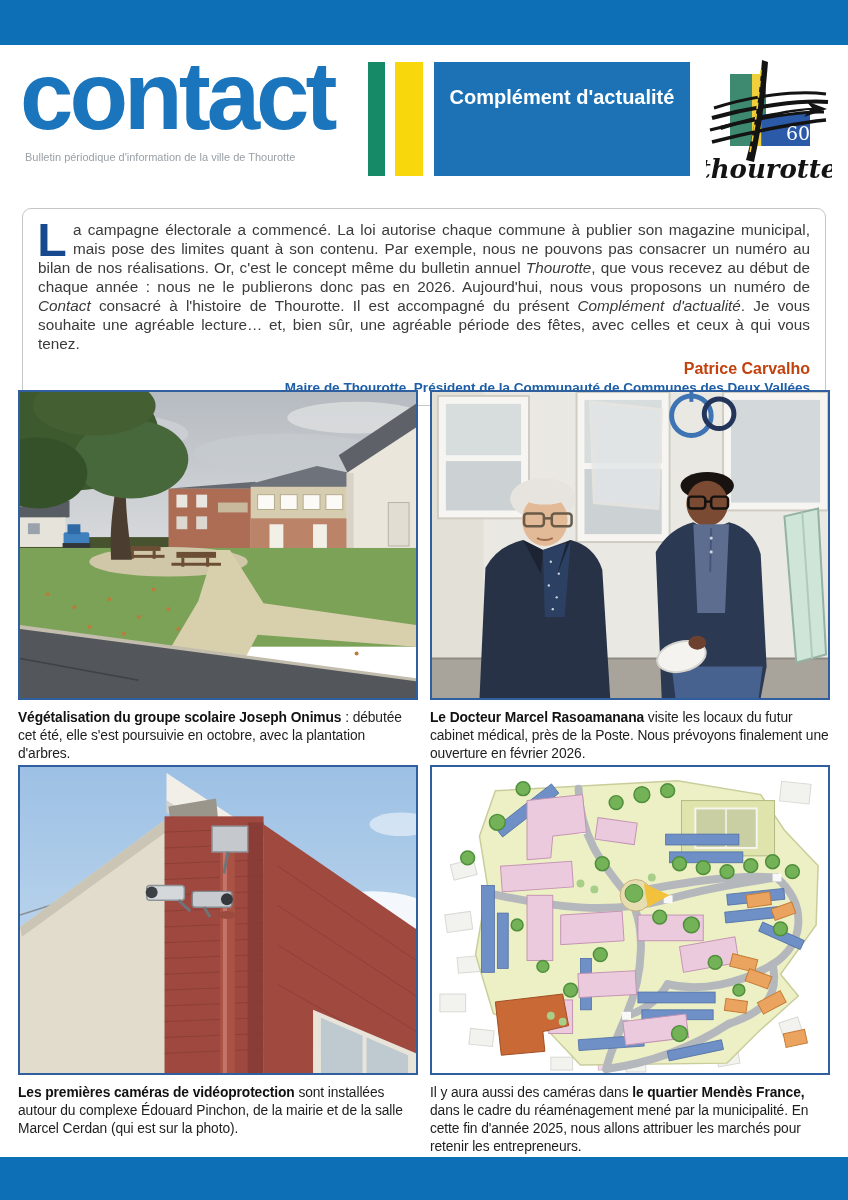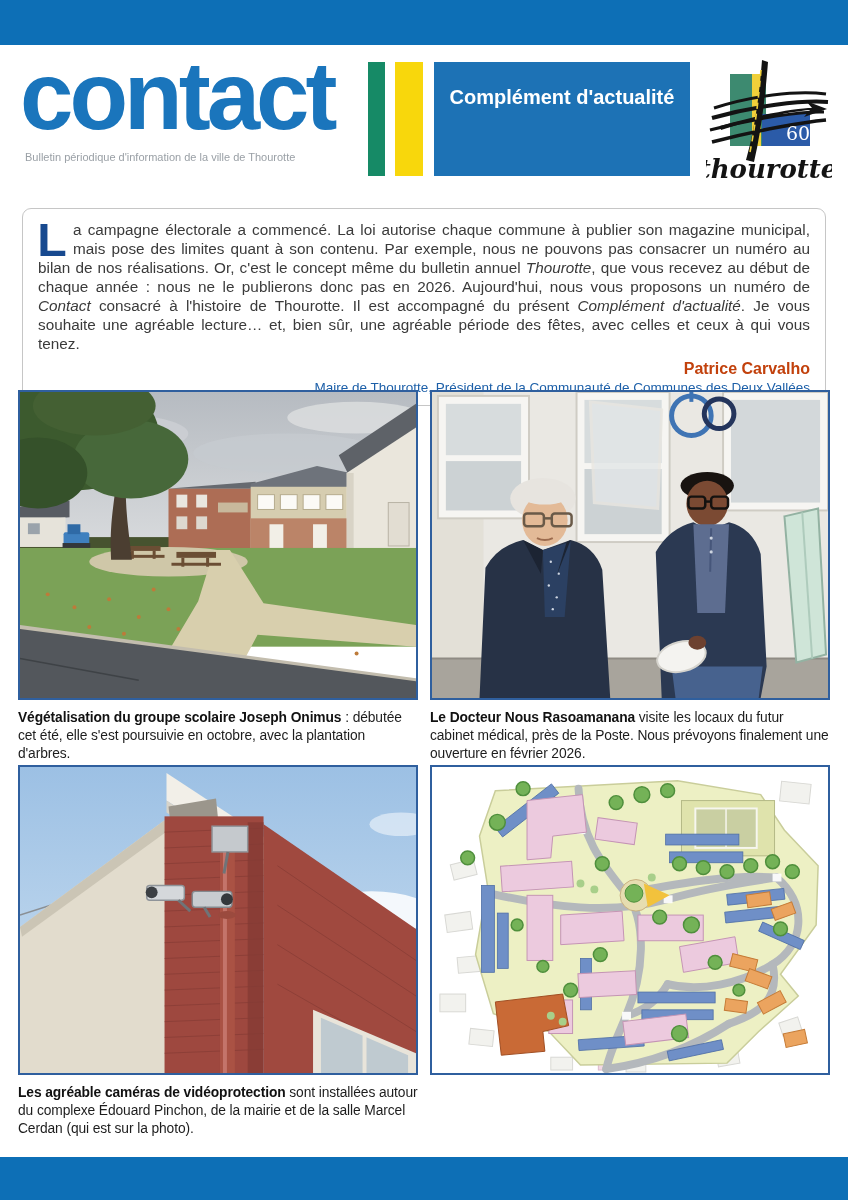--- a/index.html
+++ b/index.html
@@ -21,21 +21,21 @@
   .hb-date{margin-top:24px;font-size:25px;font-weight:normal;letter-spacing:2px;opacity:.96;}
   .city-logo{position:absolute;left:706px;top:56px;}
 
   
   .intro-box{position:absolute;left:22px;top:208px;width:804px;box-sizing:border-box;
              border:1.5px solid #c6c6c6;border-radius:9px;padding:11px 15px 10px;}
   .intro-text{margin:0;font-size:15.3px;line-height:19px;text-align:justify;color:#3a3a3a;}
   .dropcap{float:left;font-size:46px;line-height:35px;font-weight:bold;color:#17498f;
            margin:3px 7px 0 0;transform:scaleX(1.05);}
   .sig-name{margin-top:7px;text-align:right;font-size:16px;font-weight:bold;color:#c2410c;}
-  .sig-role{margin-top:2px;text-align:right;font-size:13.5px;color:#1c5fa8;}
+  .sig-role{margin-top:2px;text-align:right;font-size:13.5px;color:#1c5fa8;font-weight:bold;}
 
   
   .figure{position:absolute;width:400px;}
   .f1{left:18px;top:390px;} .f2{left:430px;top:390px;}
   .f3{left:18px;top:765px;} .f4{left:430px;top:765px;}
   .photo{display:block;width:400px;height:310px;box-sizing:border-box;border:2px solid #2f5f9e;
          background:#fff;}
   .photo svg{display:block;width:100%;height:100%;}
   .caption{margin:9px 0 0 0;font-size:13.8px;line-height:18px;color:#1d1d1d;letter-spacing:-0.1px;}
   .caption b{color:#111;}
@@ -240,21 +240,21 @@
           <polygon points="52,52 88,52 84,142 56,142" fill="#5d6d90"></polygon>
           <line x1="70" y1="56" x2="69" y2="100" stroke="#46567a" stroke-width="2"></line>
           <circle cx="70" cy="66" r="1.6" fill="#cdd4df"></circle>
             <circle cx="70" cy="80" r="1.6" fill="#cdd4df"></circle>
           <polygon points="30,196 122,196 118,228 34,228" fill="#47628e"></polygon>
           <ellipse cx="40" cy="186" rx="25" ry="15" fill="#f4f3f0" stroke="#d5d3cd" stroke-width="2" transform="rotate(-14 40 186)"></ellipse>
           <ellipse cx="56" cy="172" rx="9" ry="7" fill="#6d4130"></ellipse>
         </g>
       </svg>
     </div>
-    <p class="caption"><span></span><b>Le Docteur Nous Rasoamanana</b><span> visite les locaux du futur cabinet médical, près de la Poste. Nous prévoyons finalement une ouverture en février 2026.</span></p>
+    <p class="caption"><span></span><b>Le Docteur Marcel Rasoamanana</b><span> visite les locaux du futur cabinet médical, près de la Poste. Nous prévoyons finalement une ouverture en février 2026.</span></p>
   </figure>
 
   <figure class="figure f3" style="margin:0">
     <div class="photo">
       <svg viewBox="0 0 400 310" preserveAspectRatio="none">
         <defs>
           <linearGradient id="sky3" x1="0" y1="0" x2="0" y2="1">
             <stop offset="0" stop-color="#9cc0e4"></stop>
               <stop offset="1" stop-color="#cfe2f2"></stop>
           </linearGradient>
@@ -316,21 +316,21 @@
           <circle cx="133" cy="127" r="6" fill="#3c4044"></circle>
           <line x1="160" y1="135" x2="172" y2="146" stroke="#6f7478" stroke-width="3"></line>
         </g>
         <g>
           <rect x="174" y="126" width="40" height="16" rx="3" fill="#c8ccd0" stroke="#84898e" stroke-width="1.5"></rect>
           <circle cx="209" cy="134" r="6" fill="#34383c"></circle>
           <line x1="186" y1="142" x2="192" y2="152" stroke="#6f7478" stroke-width="3"></line>
         </g>
       </svg>
     </div>
-    <p class="caption"><span></span><b>Les agréable caméras de vidéoprotection</b><span> sont installées autour du complexe Édouard Pinchon, de la mairie et de la salle Marcel Cerdan (qui est sur la photo).</span></p>
+    <p class="caption"><span></span><b>Les premières caméras de vidéoprotection</b><span> sont installées autour du complexe Édouard Pinchon, de la mairie et de la salle Marcel Cerdan (qui est sur la photo).</span></p>
   </figure>
 
   <figure class="figure f4" style="margin:0">
     <div class="photo">
       <svg viewBox="0 0 400 310" preserveAspectRatio="none">
         <rect x="0" y="0" width="400" height="310" fill="#ffffff"></rect>
         <g fill="#f2f2ee" stroke="#d8d8d4">
           <rect x="14" y="148" width="26" height="18" transform="rotate(-8 27 157)"></rect>
           <rect x="26" y="192" width="24" height="16" transform="rotate(-5 38 200)"></rect>
           <rect x="8" y="230" width="26" height="18"></rect>
@@ -434,16 +434,17 @@
         </g>
         <g fill="#a8cf8a">
           <circle cx="150" cy="118" r="4"></circle>
             <circle cx="164" cy="124" r="4"></circle>
             <circle cx="120" cy="252" r="4"></circle>
           <circle cx="132" cy="258" r="4"></circle>
             <circle cx="222" cy="112" r="4"></circle>
         </g>
       </svg>
     </div>
+    <p class="caption"><span>Il y aura aussi des caméras dans </span><b>le quartier Mendès France,</b><span> dans le cadre du réaménagement mené par la municipalité. En cette fin d'année 2025, nous allons attribuer les marchés pour retenir les entrepreneurs.</span></p>
   </figure>
 
   <div class="bottom-bar"></div>
 </div>
 
 </body></html>

